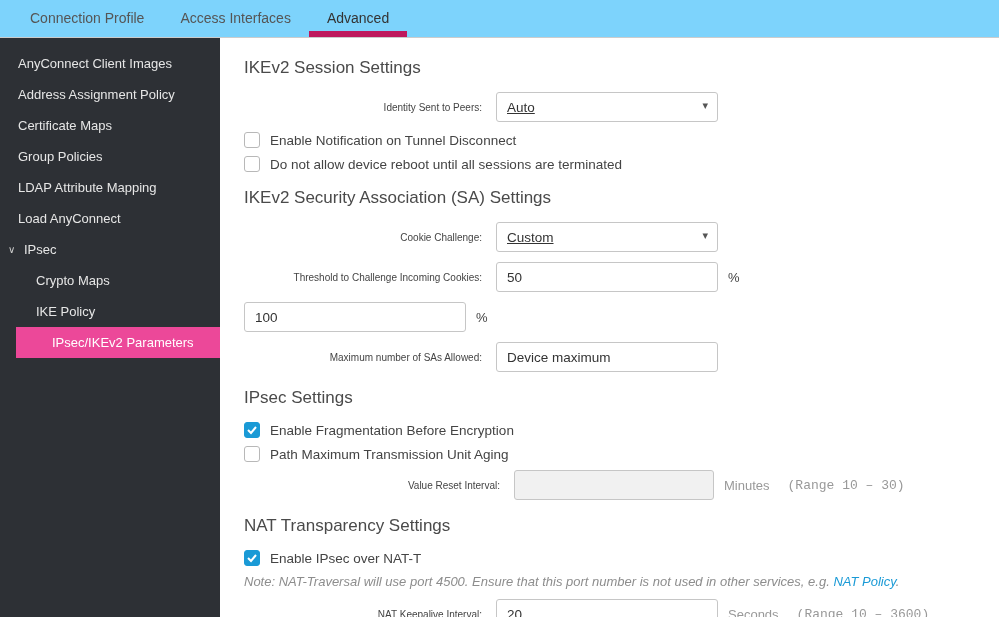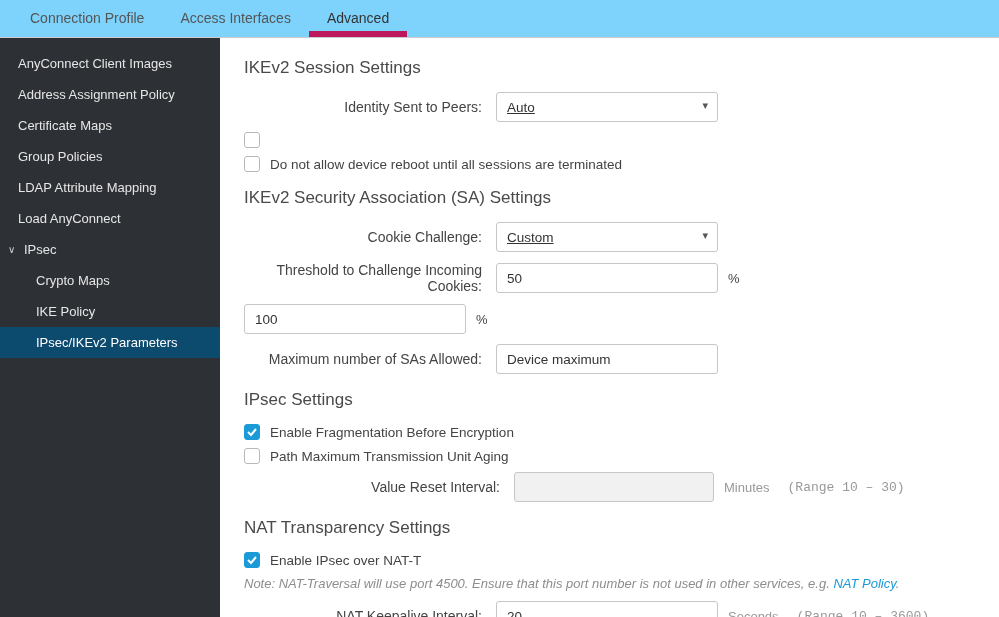--- a/index.html
+++ b/index.html
@@ -56,22 +56,23 @@
 .sidebar .chev {
   width: 12px;
   margin-right: 4px;
   font-size: 10px;
   color: #ccc;
 }
 .sidebar .nav-item.child {
   padding-left: 36px;
 }
 .sidebar .nav-item.selected {
-  background: #0c4a6e;
+  background: #ec4899;
   color: #fff;
+  margin-left: 16px;
 }
 
 .content {
   flex: 1;
   padding: 18px 24px;
   overflow-y: auto;
   color: #333;
 }
 
 .section-title {
@@ -86,21 +87,21 @@
 .form-row {
   display: flex;
   align-items: center;
   margin-bottom: 10px;
 }
 .form-label {
   width: 252px;
   text-align: right;
   padding-right: 14px;
   color: #444;
-  font-size: 14px;
+  font-size: 10px;
 }
 .form-control {
   display: flex;
   align-items: center;
 }
 select.ctrl, input.ctrl {
   width: 222px;
   height: 30px;
   border: 1px solid #c6c6c6;
   border-radius: 3px;
@@ -215,20 +216,21 @@
             <option>Auto</option>
           </select>
         </div>
       </div>
     </div>
 
     <div class="check-row indent">
       <div class="chk">
         
       </div>
+      <div class="check-label">Enable Notification on Tunnel Disconnect</div>
     </div>
 
     <div class="check-row indent">
       <div class="chk">
         
       </div>
       <div class="check-label">Do not allow device reboot until all sessions are terminated</div>
     </div>
 
     <div class="section-title">IKEv2 Security Association (SA) Settings</div>

